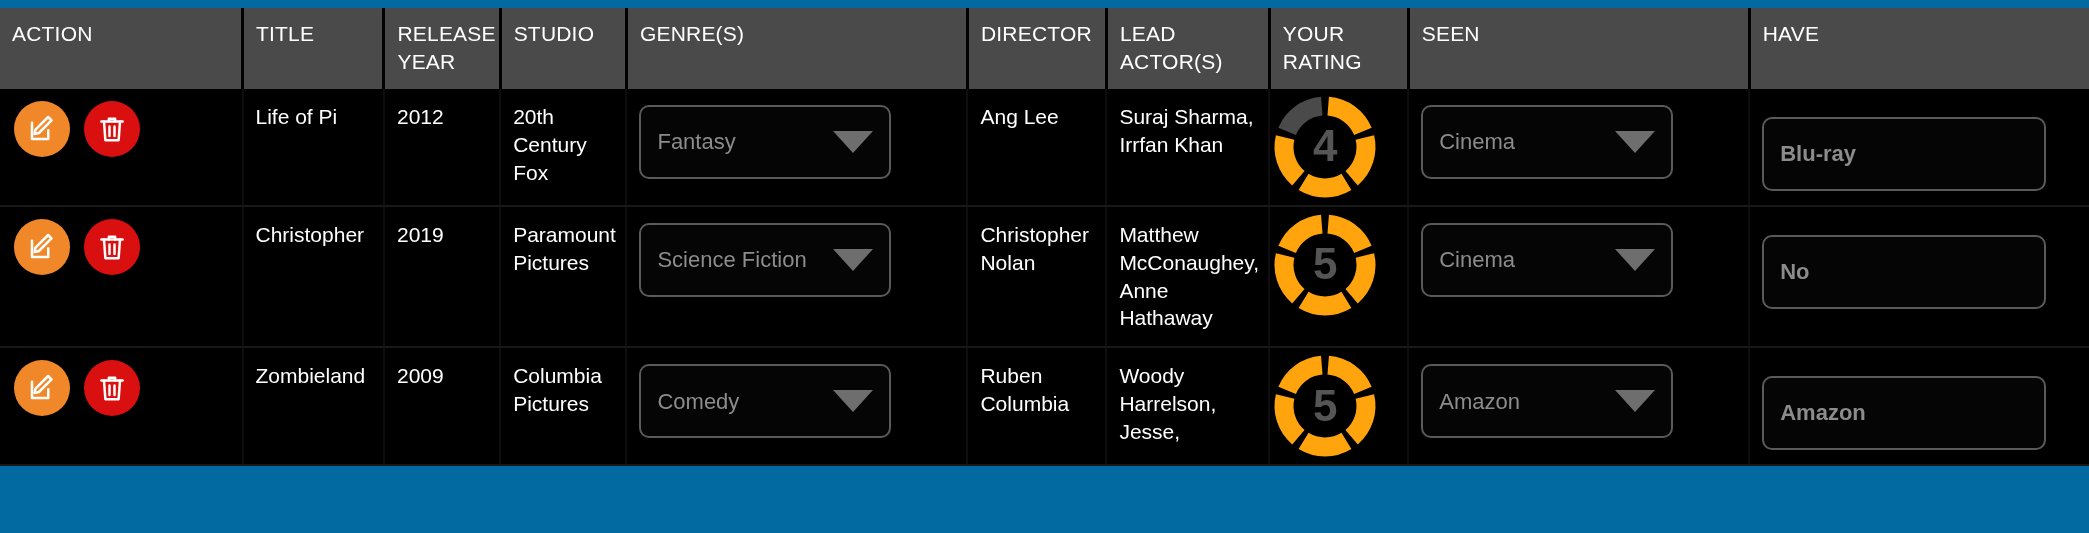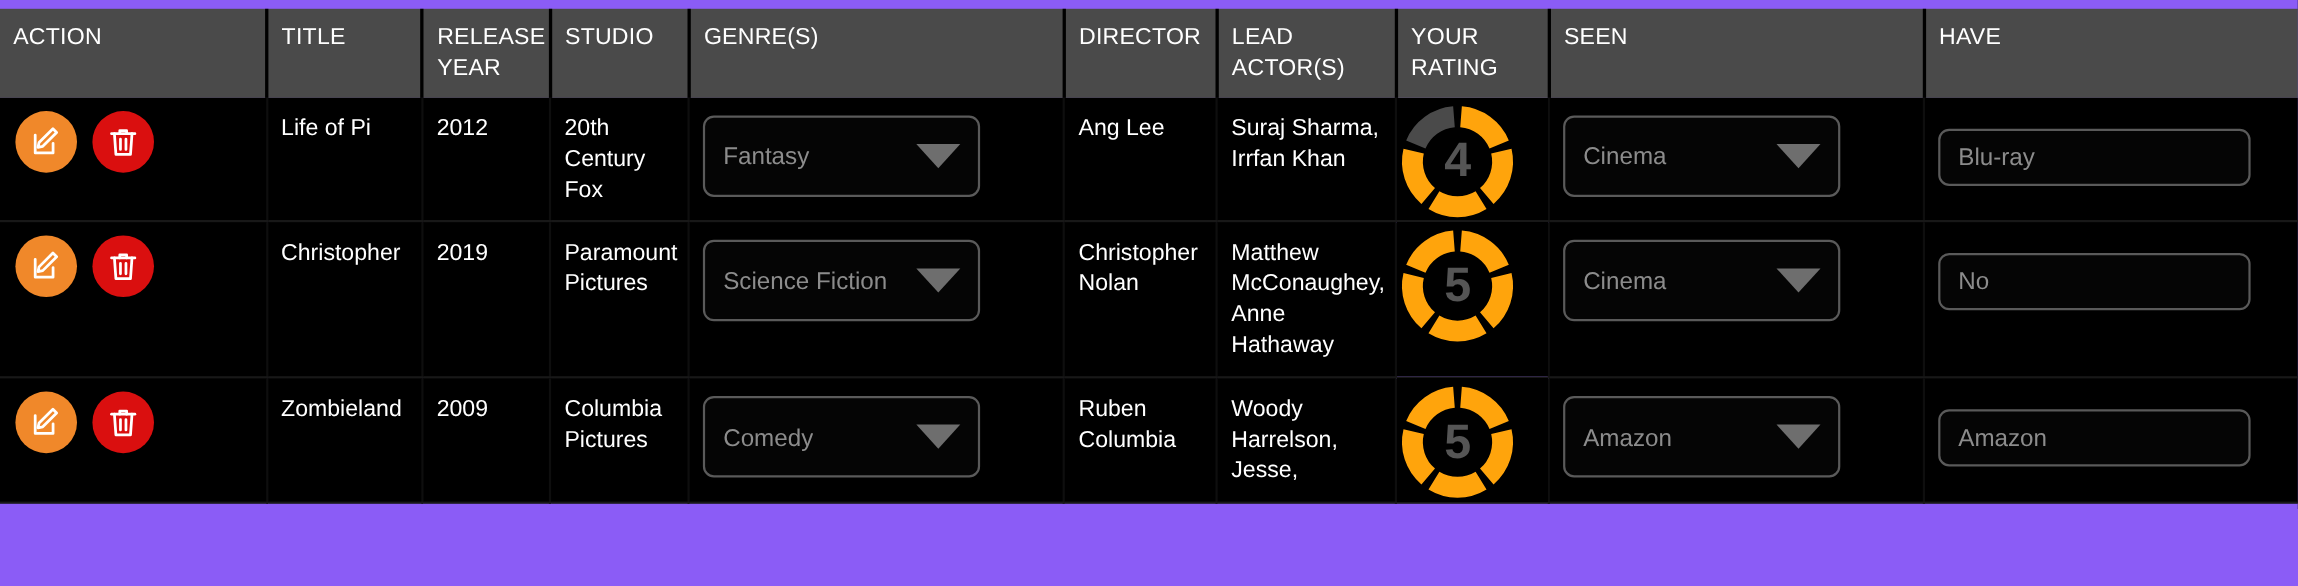--- a/index.html
+++ b/index.html
@@ -14,21 +14,21 @@
   body {
     font-family: "Liberation Sans", sans-serif;
     color: #ffffff;
   }
 
   .table-wrap {
     width: 2089px;
     height: 533px;
     position: relative;
     overflow: hidden;
-    background: #8b5cf6;
+    background: #0369a1;
     padding-top: 8px;
   }
 
   table.movie-table {
     width: 2103px;
     border-collapse: collapse;
     table-layout: fixed;
   }
 
   
@@ -119,30 +119,31 @@
     transform: translateY(-50%);
     width: 0; height: 0;
     border-left: 20px solid transparent;
     border-right: 20px solid transparent;
     border-top: 22px solid #6e6e6e;
   }
 
   
   .text-input {
     width: 284px;
-    height: 52px;
+    height: 74px;
     border: 2px solid #5a5a5a;
     border-radius: 10px;
     background: #050505;
     color: #8c8c8c;
     font-size: 22px;
     font-family: "Liberation Sans", sans-serif;
     padding: 0 16px;
     margin-top: 14px;
     outline: none;
+    font-weight: bold;
   }
   .text-input::placeholder { color: #8c8c8c; opacity: 1; }
 
   
   .rating-cell { padding: 0; position: relative; overflow: visible; }
   .rating-holder {
     position: relative;
     width: 110px;
     height: 0;
   }

